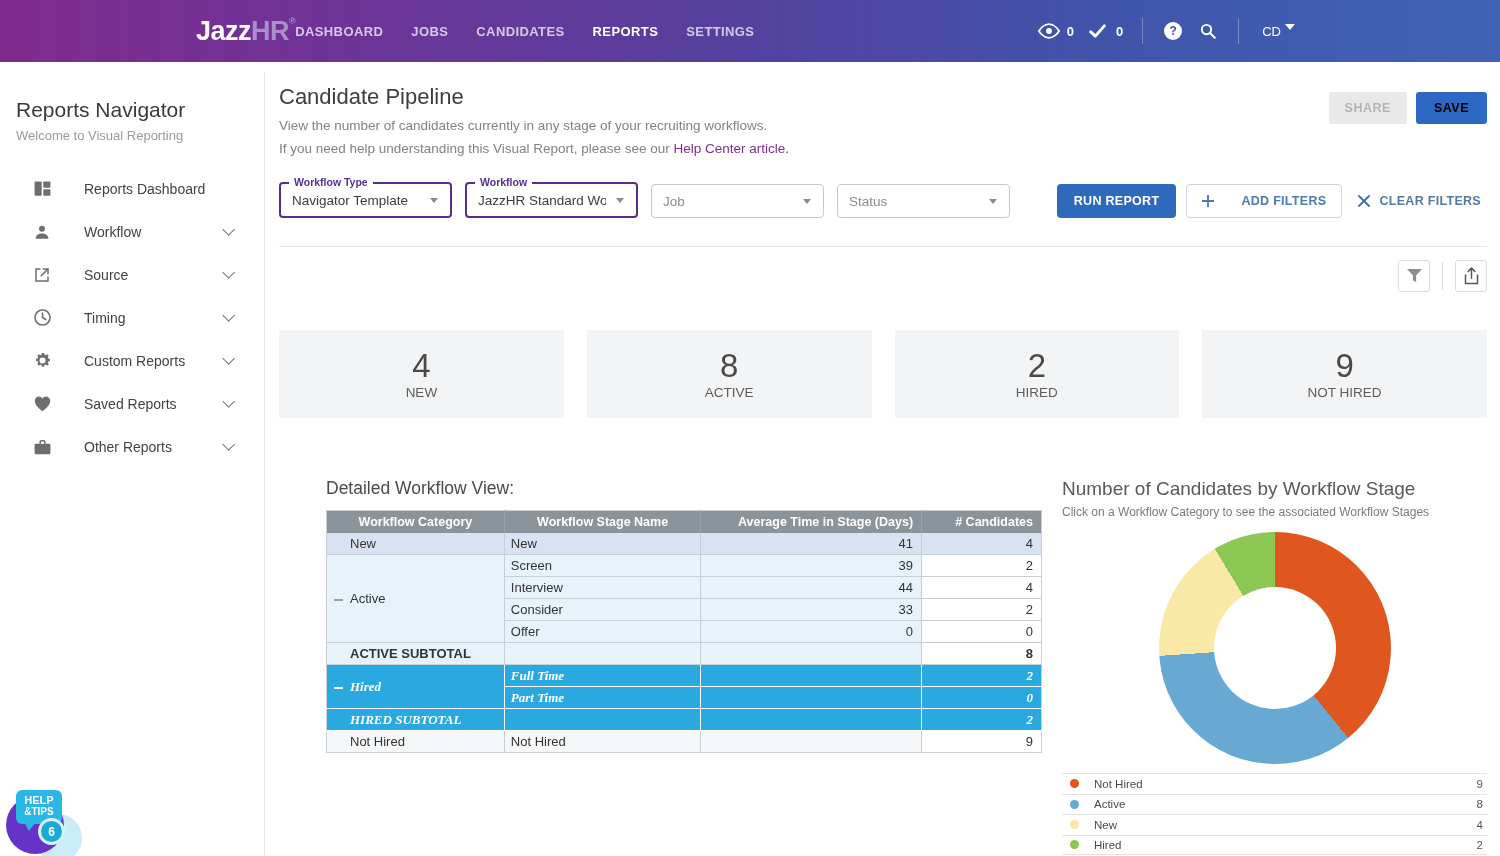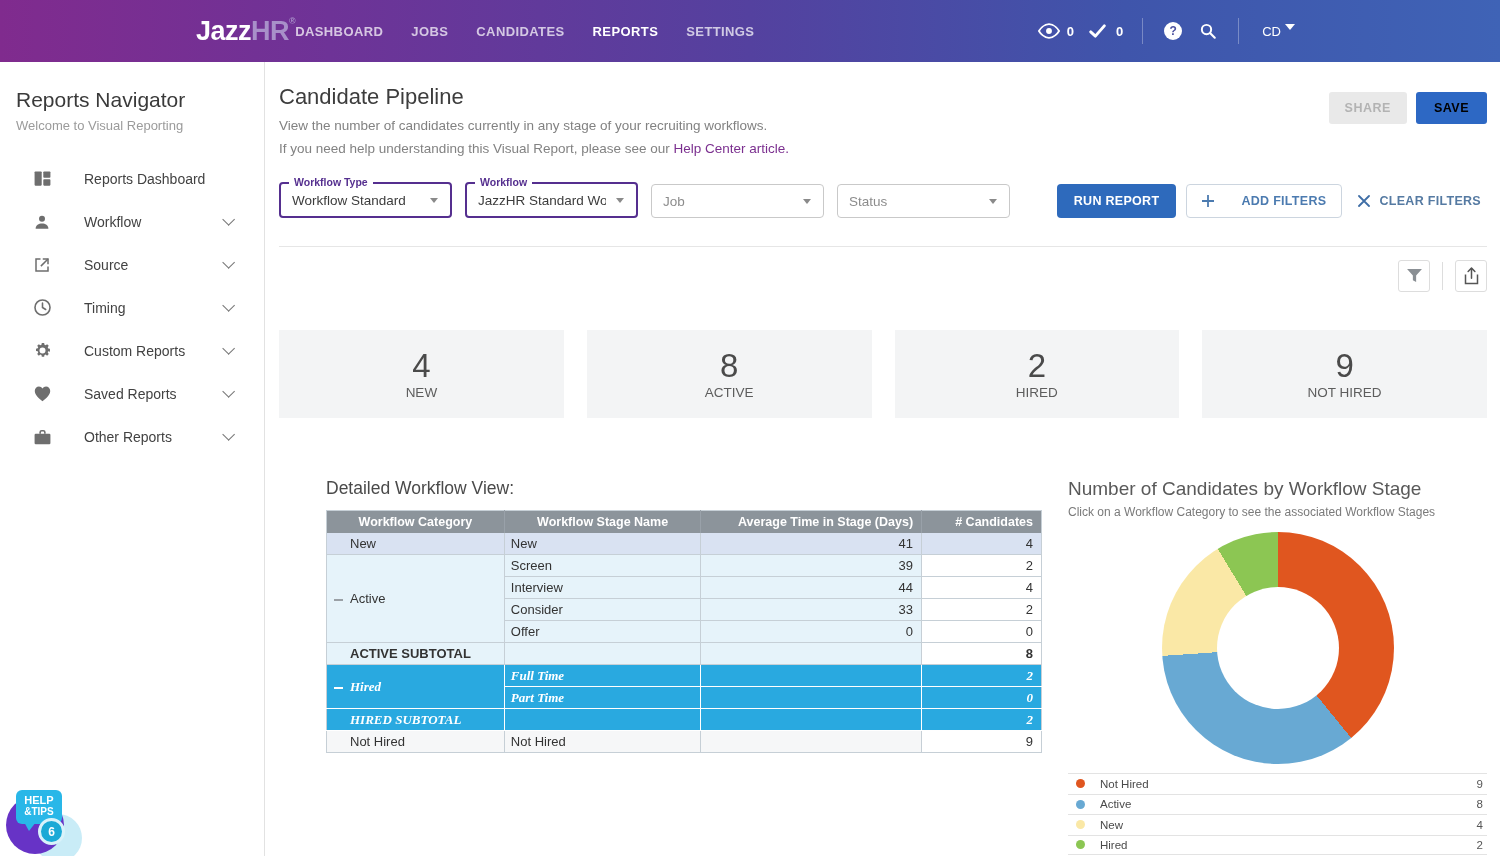--- a/index.html
+++ b/index.html
@@ -24,21 +24,21 @@
   .tn-sep { width:1px; height:26px; background:rgba(255,255,255,0.3); margin:0 6px; }
   .icon-btn-top { width:22px; height:22px; display:flex; align-items:center; justify-content:center; cursor:pointer; }
   .q-circle { width:18px; height:18px; border-radius:50%; background:#fff; color:#4a4f9e;
     font-size:12px; font-weight:bold; display:flex; align-items:center; justify-content:center; }
   .user-menu { display:flex; align-items:flex-start; gap:4px; color:#fff; font-size:13px;
     font-weight:normal; cursor:pointer; margin-left:4px; }
   .chev-w { width:0; height:0; border-left:5px solid transparent; border-right:5px solid transparent;
     border-top:6px solid #fff; }
 
   
-  .sidebar { position:absolute; top:62px; left:0; width:265px; bottom:0; background:#fff;
+  .sidebar { position:absolute; top:72px; left:0; width:265px; bottom:0; background:#fff;
     border-right:1px solid #e2e2e2; }
   .sb-title { margin:26px 0 0 16px; font-size:21px; color:#3a3a3a; font-weight:400; }
   .sb-subtitle { margin:6px 0 0 16px; font-size:13px; color:#9b9b9b; }
   .sb-items { margin-top:24px; }
   .sb-item { height:43px; display:flex; align-items:center; cursor:pointer; }
   .sb-icon { width:22px; margin-left:31px; display:flex; justify-content:center; color:#6e6e6e; }
   .sb-label { margin-left:31px; font-size:14px; color:#424242; }
   .sb-chev { margin-left:auto; margin-right:33px; width:9px; height:9px;
     border-right:1.5px solid #777; border-bottom:1.5px solid #777; transform:rotate(45deg) translateY(-3px); }
 
@@ -87,21 +87,21 @@
   .icons-sep { width:1px; height:28px; background:#ddd; margin:0 5px; }
 
   
   .stats-row { margin-top:38px; display:flex; gap:23px; }
   .stat-card { flex:1; height:88px; background:#f3f4f5; display:flex; flex-direction:column;
     align-items:center; justify-content:center; }
   .stat-value { font-size:33px; font-weight:300; color:#4a4a4a; line-height:1.1; }
   .stat-label { font-size:13.5px; color:#5d5d5d; margin-top:1px; }
 
   
-  .bottom-row { margin-top:60px; display:flex; gap:26px;padding-left:47px; }
+  .bottom-row { margin-top:60px; display:flex; gap:20px;padding-left:47px; }
   .left-col { width:716px; }
   .right-col { width:469px; }
   .section-title { font-size:17.5px; color:#4a4a4a; }
 
   
   table.wf { margin-top:11px; width:716px; border-collapse:collapse; border:1px solid #c6cfd6;
     font-size:13px; color:#333; }
   .wf th { background:#8c949b; color:#fff; font-size:12.5px; font-weight:bold; height:22px;
     border-right:1px solid #99a1a9; padding:0 8px; }
   .wf th:last-child { border-right:none; }
@@ -298,21 +298,21 @@
     </div>
     <div class="header-btns">
       <button class="btn-share">SHARE</button>
       <button class="btn-save">SAVE</button>
     </div>
   </div>
 
   <div class="filters-row">
     <div class="select purple">
       <span class="select-label">Workflow Type</span>
-      <span class="select-value">Workflow Standard</span>
+      <span class="select-value">Navigator Template</span>
       <span class="select-chev"></span>
     </div>
     <div class="select purple">
       <span class="select-label">Workflow</span>
       <span class="select-value">JazzHR Standard Wo...</span>
       <span class="select-chev"></span>
     </div>
     <div class="select gray">
       <span class="select-value">Job</span>
       <span class="select-chev"></span>

